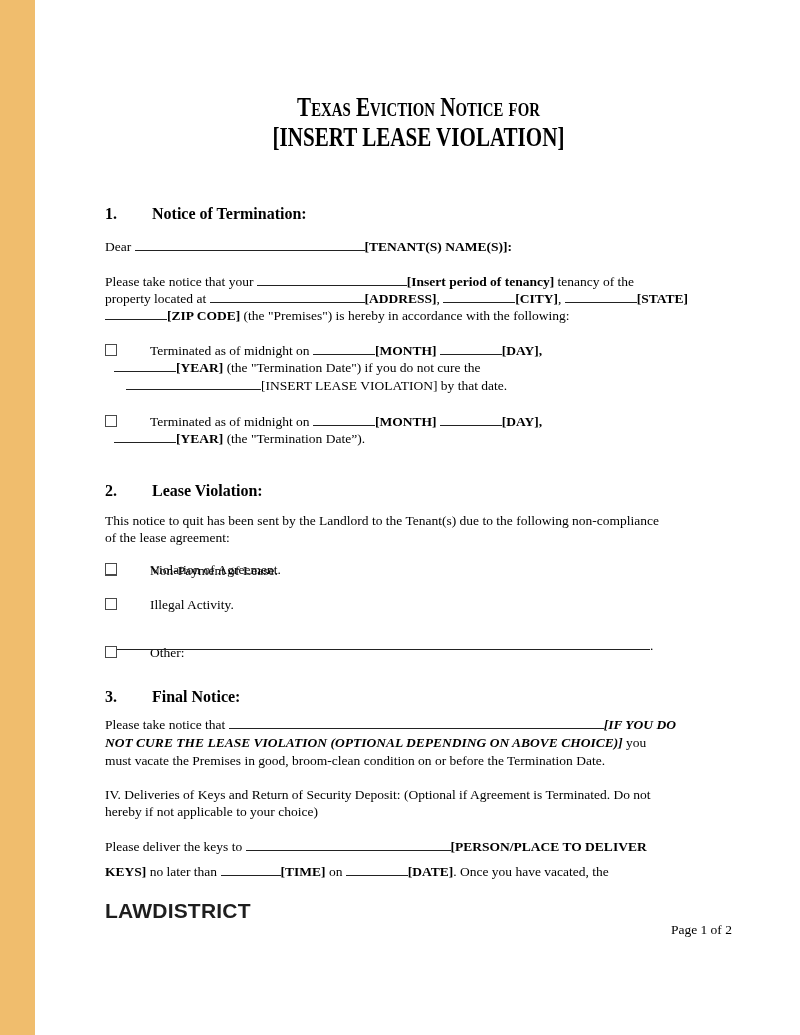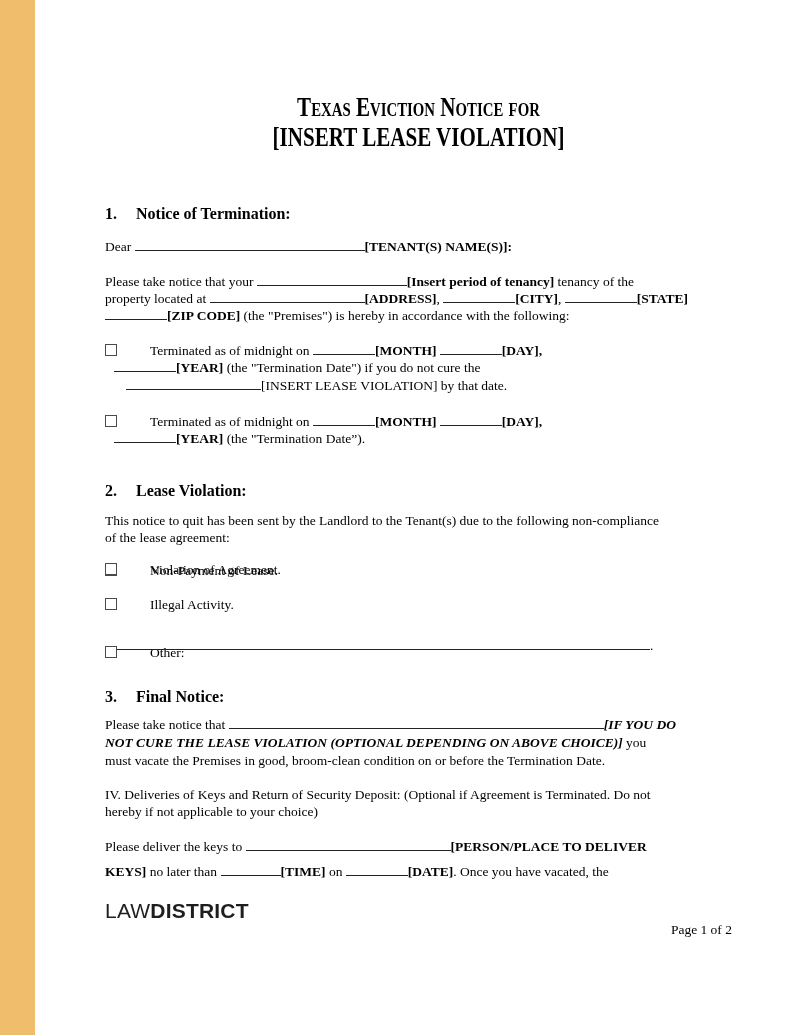--- a/index.html
+++ b/index.html
@@ -17,23 +17,23 @@
     display:inline-block; width:10px; height:10px; border:1.4px solid #4a4a4a;
     vertical-align:baseline; position:relative; top:1px; margin-right:33px; background:#fff;
   }
   .title-line {
     left:105px; width:627px; text-align:center; font-weight:bold;
     font-size:27px; line-height:30px; transform:scaleX(0.78); transform-origin:50% 50%;
   }
   .smallcaps { font-variant:small-caps; }
   .heading { font-size:16px; line-height:20px; }
   .heading .hnum { font-weight:bold; }
-  .heading .htext { font-weight:bold; margin-left:19px;text-align:right; }
+  .heading .htext { font-weight:bold; margin-left:35px;text-align:right; }
   .footer-logo { font-family:"Liberation Sans", sans-serif; font-size:21px; line-height:21px; color:#1e1e1e; letter-spacing:0.2px; }
-  .logo-law { font-weight:normal;margin-top:22px; }
+  .logo-law { font-weight:bold;margin-top:22px; }
   .logo-district { font-weight:bold; }
   .page-num { width:627px; text-align:right; }
 </style>
 </head>
 <body>
 
 <div class="stripe" style="background: rgb(240, 189, 109);"></div>
 
 <div class="line title-line smallcaps" style="top:92px;">Texas Eviction Notice for</div>
 <div class="line title-line" style="top:122px;">[INSERT LEASE VIOLATION]</div>

